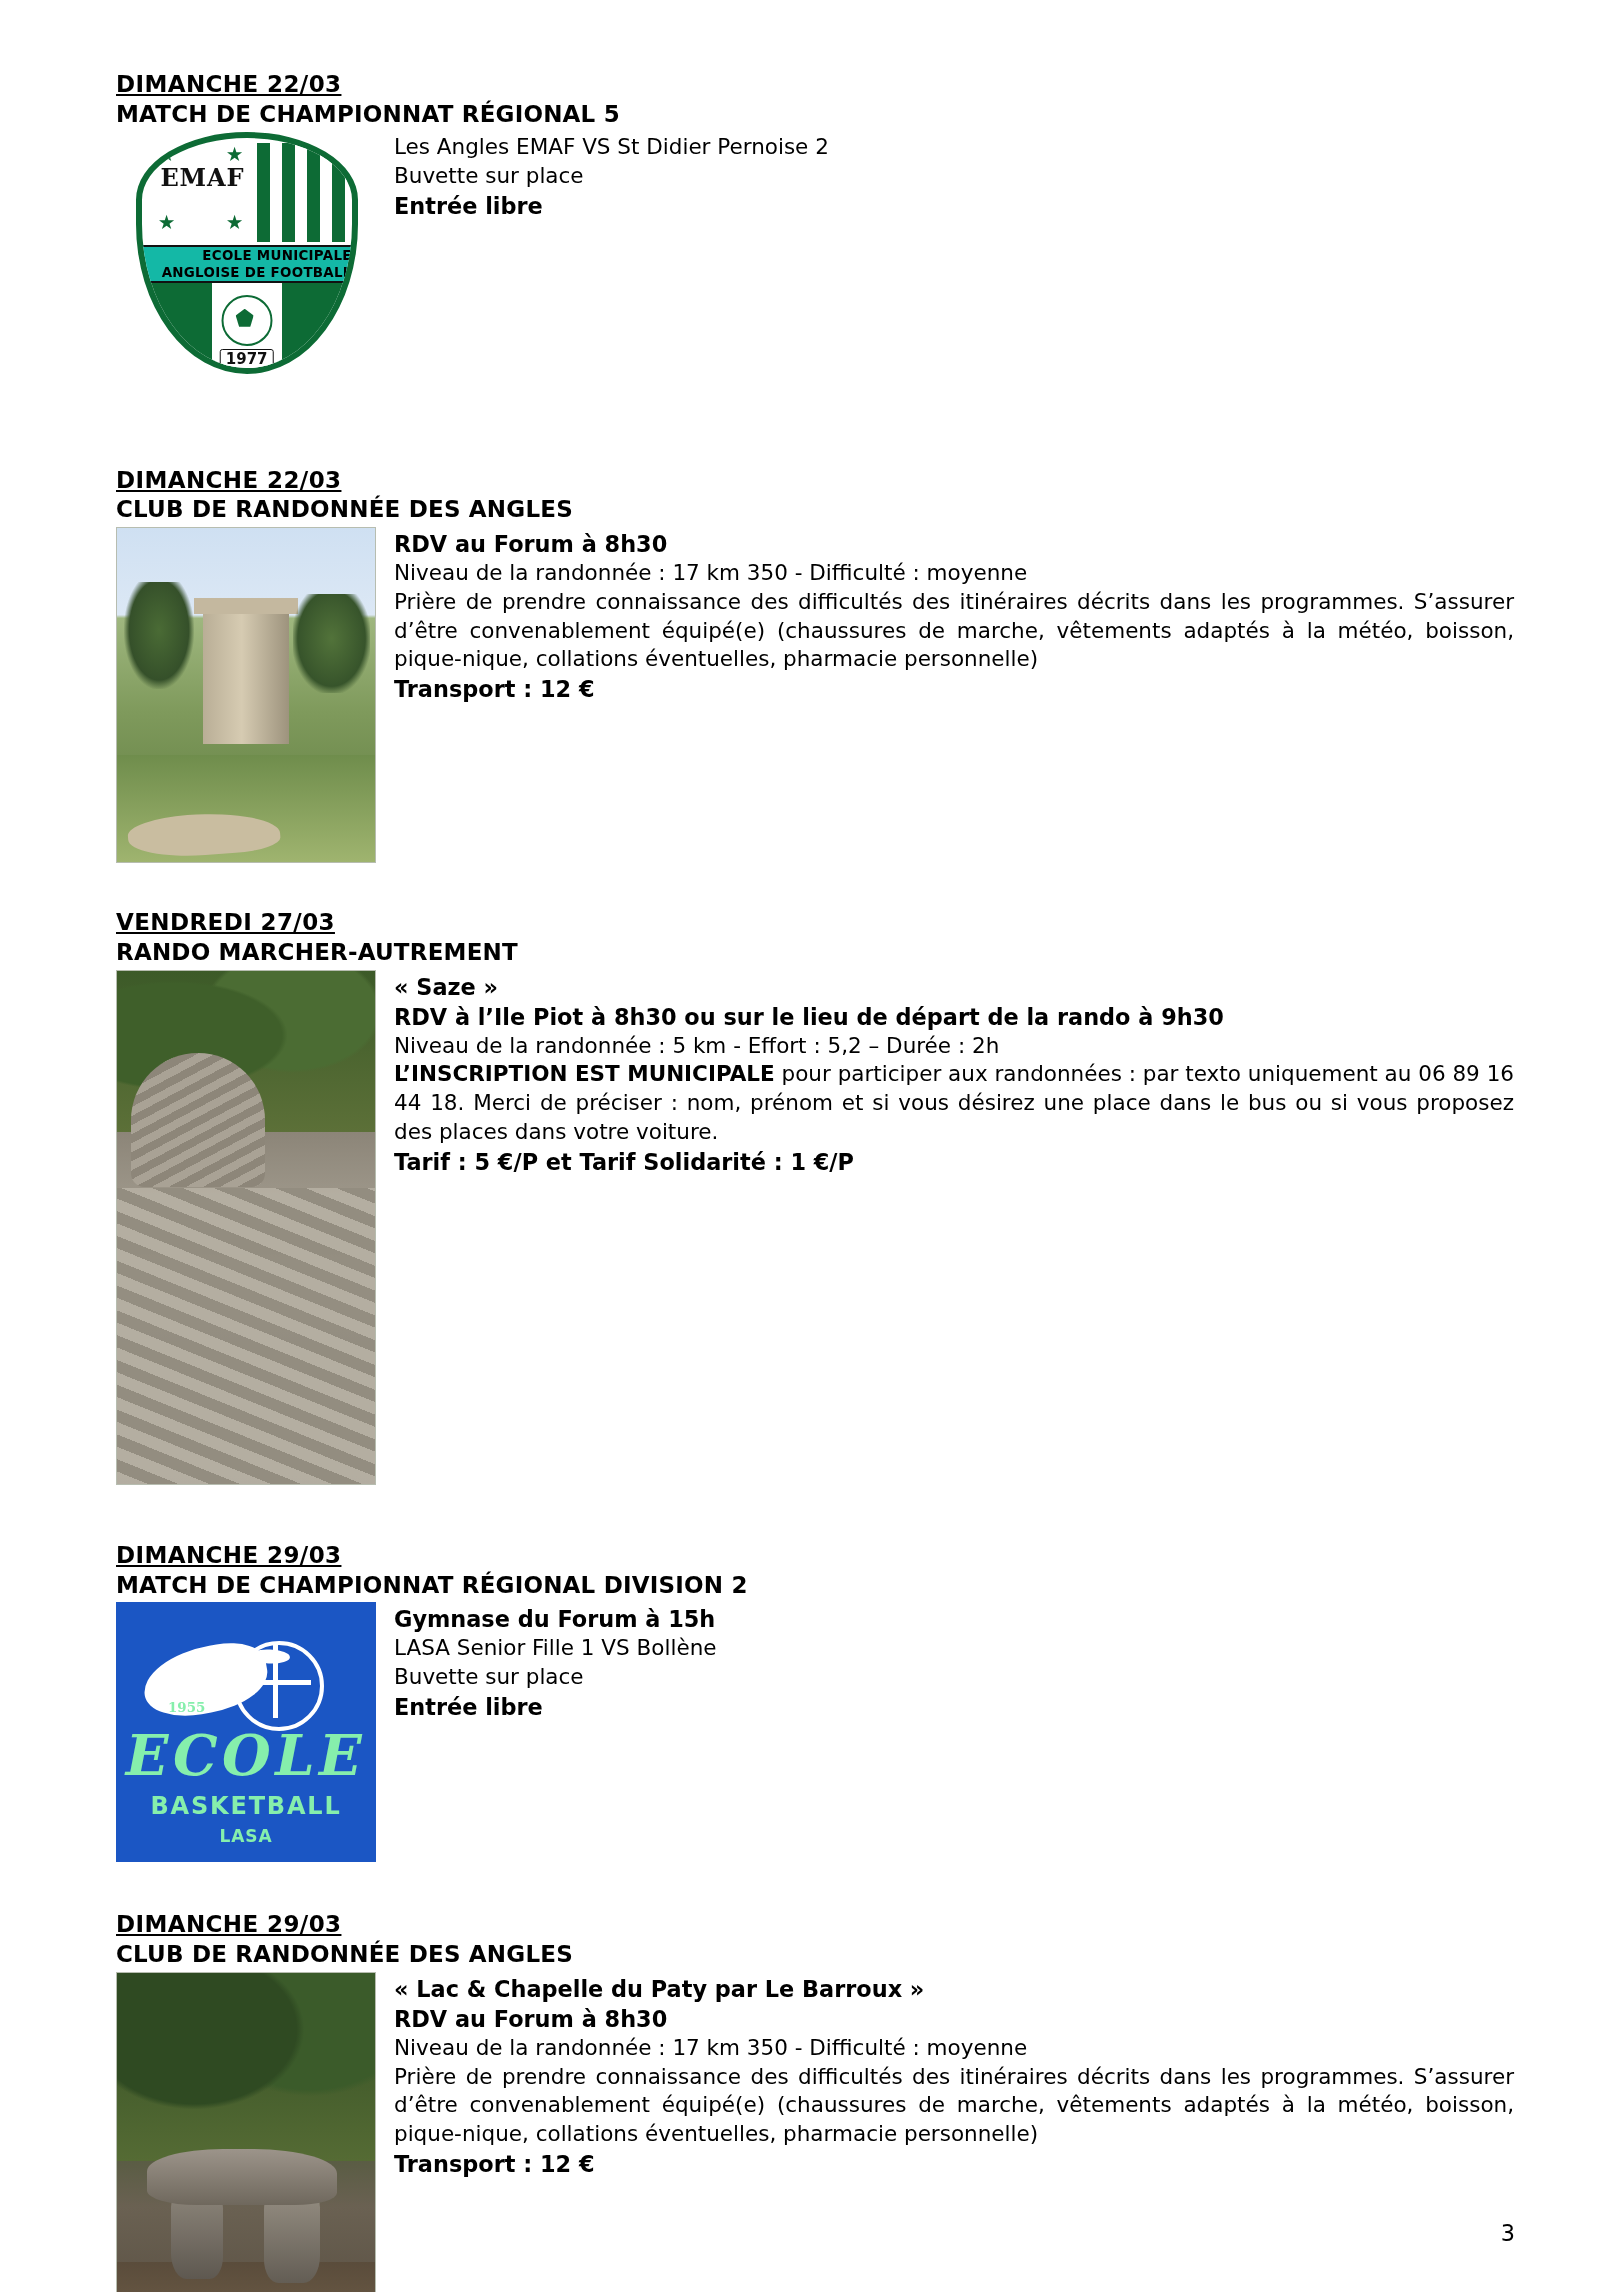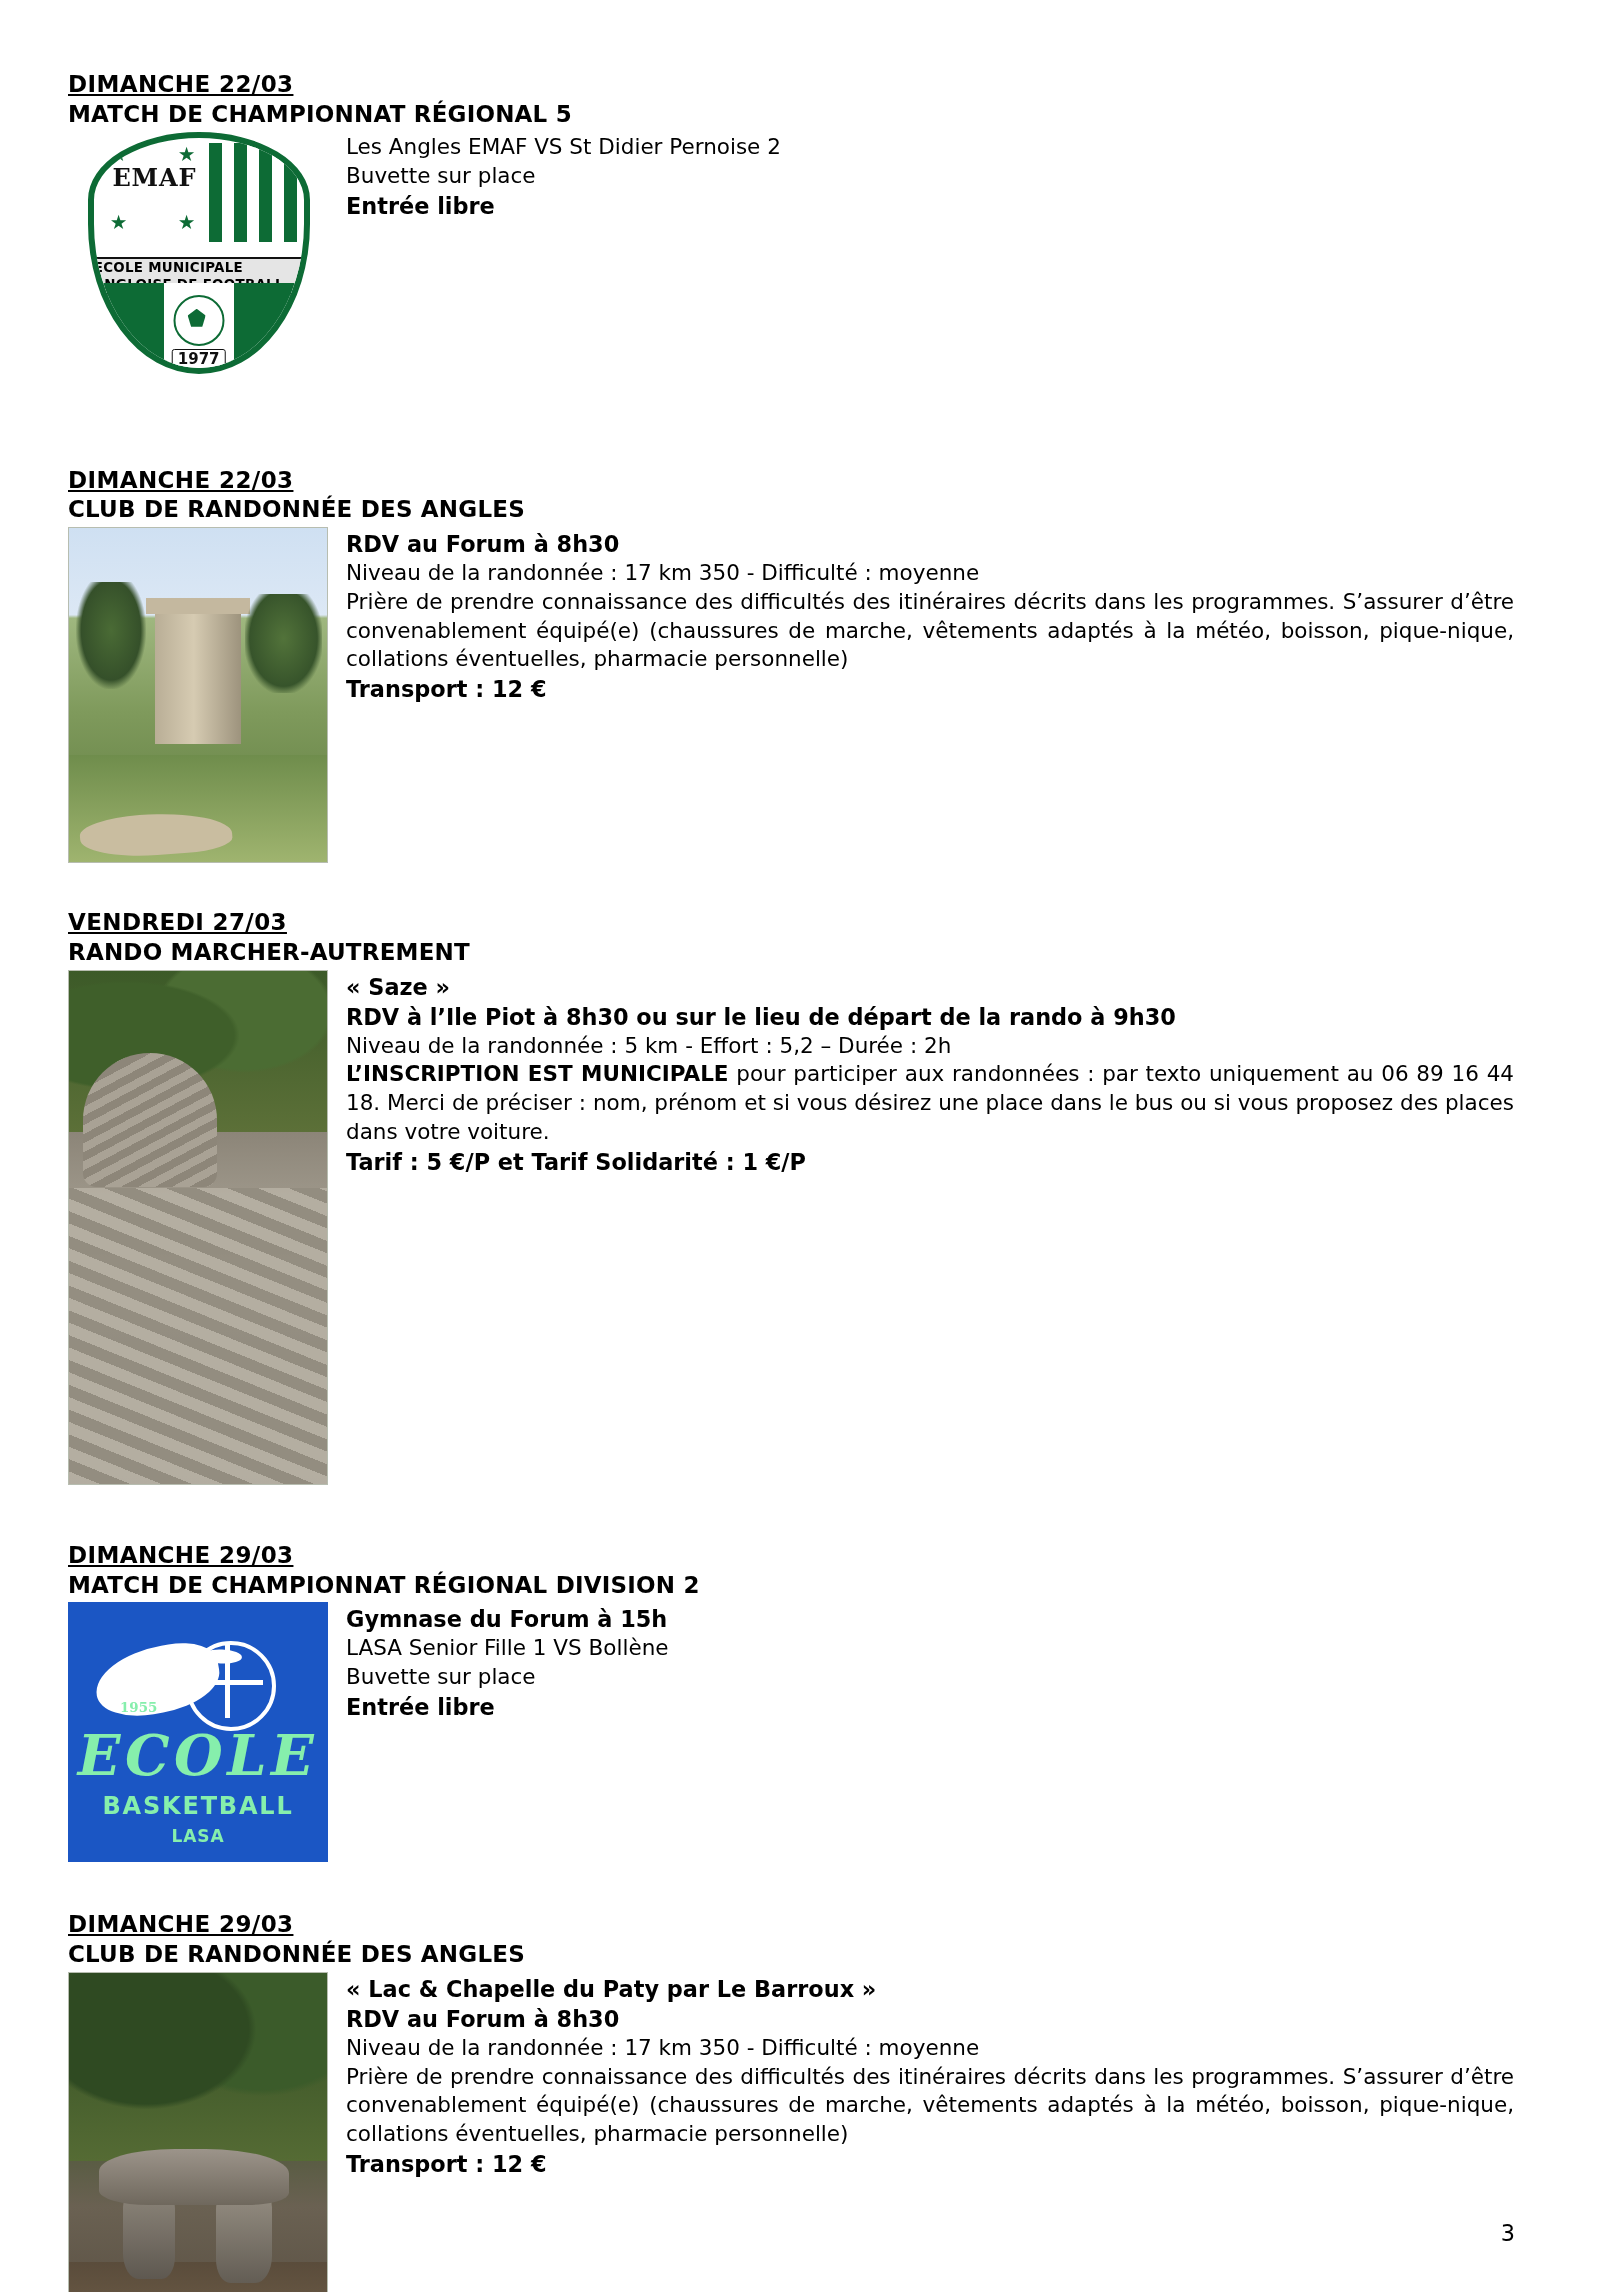--- a/index.html
+++ b/index.html
@@ -13,21 +13,21 @@
     font-family: "DejaVu Sans", sans-serif;
     color: #000000;
     position: relative;
     overflow: hidden;
   }
   .page {
     position: relative;
     width: 1621px;
     height: 2293px;
     box-sizing: border-box;
-    padding: 70px 107px 54px 68px;
+    padding: 70px 107px 54px 116px;
   }
 
   .event {
     position: relative;
     margin-bottom: 9px;
   }
 
   .date {
     font-size: 23px;
     font-weight: bold;
@@ -117,27 +117,27 @@
   }
   .emaf-star {
     position: absolute;
     color: #0d6b35;
     font-size: 19.7px;
     line-height: 1;
   }
   .emaf-band {
     position: absolute;
     left: 0;
-    top: 119px;
+    top: 107px;
     width: 100%;
     height: 38px;
-    background: #e5e5e5;
+    background: #14b8a6;
     border-top: 2.7px solid #111;
     border-bottom: 2.7px solid #111;
-    text-align: left;
+    text-align: right;
     font-size: 13.4px;
     font-weight: bold;
     line-height: 1.25;
     padding-top: 1.8px;
     box-sizing: border-box;
     letter-spacing: 0.3px;
   }
   .emaf-lower {
     position: absolute;
     left: 0;

